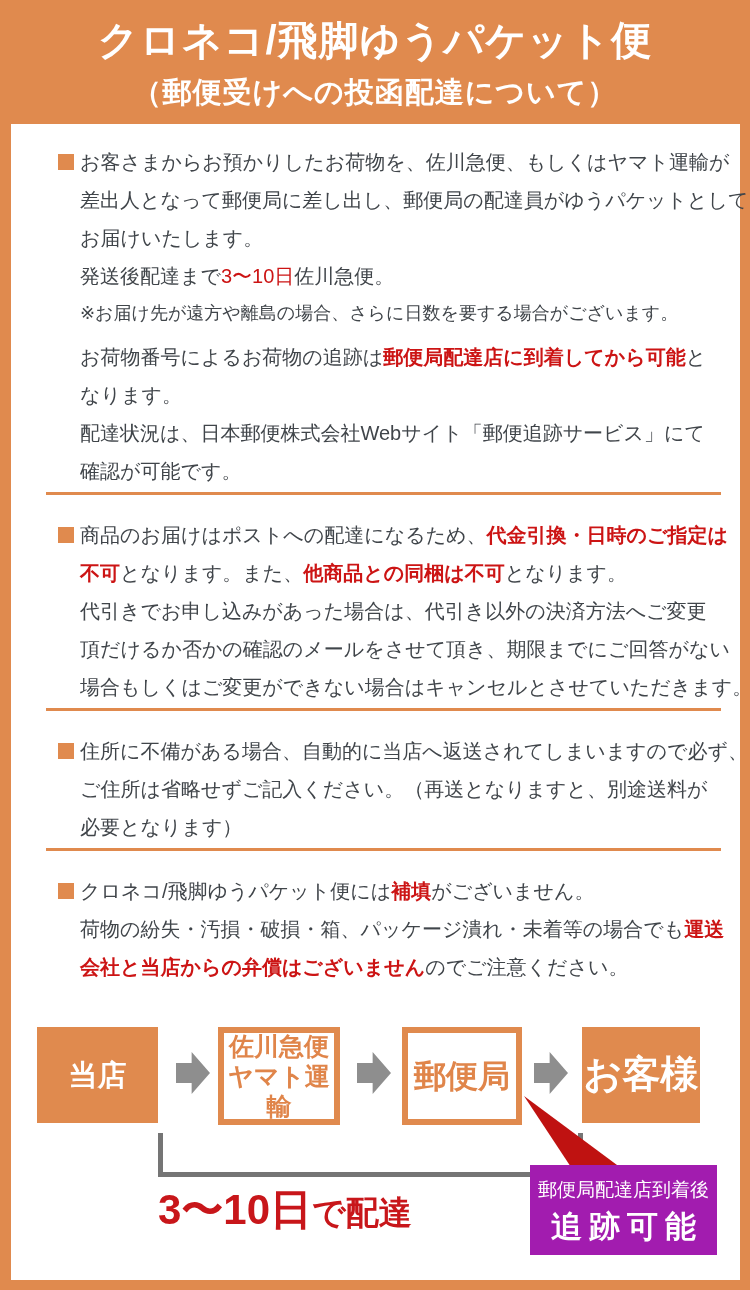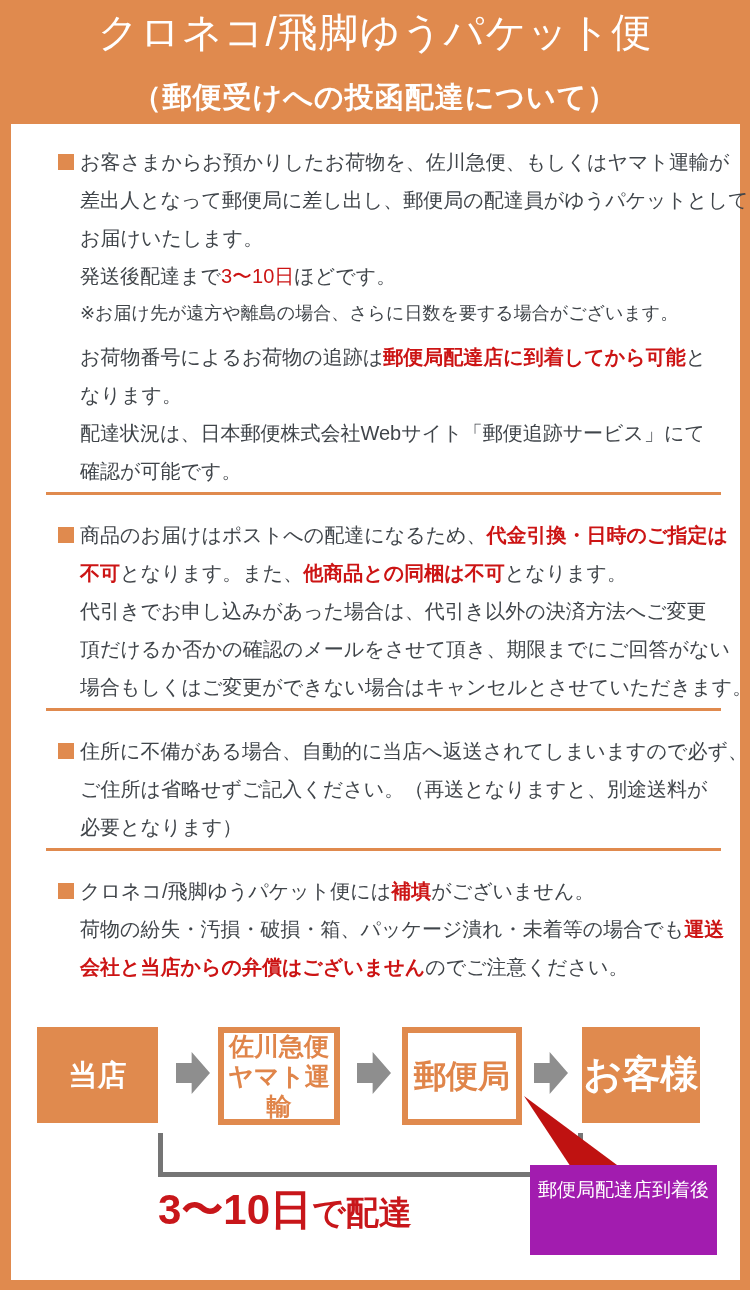--- a/index.html
+++ b/index.html
@@ -1,21 +1,21 @@
 <!DOCTYPE html>
 <html><head>
 <meta charset="utf-8">
 <style>
   html,body{margin:0;padding:0;background:#fff}
   .page{position:relative;width:750px;height:1290px;background:#E08A4E;overflow:hidden;
         font-family:"Liberation Sans","DejaVu Sans",sans-serif;}
   
   .header{position:absolute;left:0;top:0;width:750px;height:124px;text-align:center;color:#fff}
-  .title{font-size:40px;font-weight:normal;margin-top:5px;letter-spacing:1px}
-  .subtitle{font-size:29px;font-weight:bold;margin-top:18px;letter-spacing:1px}
+  .title{font-size:40px;font-weight:bold;margin-top:13px;letter-spacing:1px}
+  .subtitle{font-size:29px;font-weight:bold;margin-top:5px;letter-spacing:1px}
   
   .content{position:absolute;left:11px;top:124px;width:729px;height:1156px;background:#fff;
            box-sizing:border-box;padding:18px 40px 0 46px;color:#40454A}
   .para{margin:1px}
   .para + .para{margin-top:8px}
   .line{font-size:20px;line-height:38px;white-space:nowrap;padding-left:22px}
   .line.first{padding-left:0}
   .smline{line-height:34px}
   .sm{font-size:18px}
   .red{color:#CC1414}
@@ -63,21 +63,21 @@
     <div class="title">クロネコ/飛脚ゆうパケット便</div>
     <div class="subtitle">（郵便受けへの投函配達について）</div>
   </div>
 
   <div class="content">
     <div>
         <div class="para">
           <div class="line first"><span class="bullet"></span><span>お客さまからお預かりしたお荷物を、佐川急便、もしくはヤマト運輸が</span></div>
           <div class="line"><span>差出人となって郵便局に差し出し、郵便局の配達員がゆうパケットとして</span></div>
           <div class="line"><span>お届けいたします。</span></div>
-          <div class="line"><span>発送後配達まで</span><span class="red">3〜10日</span><span>ほどです。</span></div>
+          <div class="line"><span>発送後配達まで</span><span class="red">3〜10日</span><span>佐川急便。</span></div>
           <div class="line smline"><span class="sm">※お届け先が遠方や離島の場合、さらに日数を要する場合がございます。</span></div>
         </div>
         <div class="para">
           <div class="line"><span>お荷物番号によるお荷物の追跡は</span><span class="rb">郵便局配達店に到着してから可能</span><span>と</span></div>
           <div class="line"><span>なります。</span></div>
           <div class="line"><span>配達状況は、日本郵便株式会社Webサイト「郵便追跡サービス」にて</span></div>
           <div class="line"><span>確認が可能です。</span></div>
         </div>
         <div class="divider"></div>
         <div class="para">
@@ -123,15 +123,16 @@
   <div id="bracket-right" class="bracket"></div>
   <div id="bracket-bottom" class="bracket"></div>
 
   <div class="duration">
     <span class="big">3〜10日</span><span class="rest">で配達</span>
   </div>
 
   <div class="pointer"></div>
   <div class="callout">
     <div class="l1">郵便局配達店到着後</div>
+    <div class="l2">追跡可能</div>
   </div>
 
 </div>
 
 </body></html>

